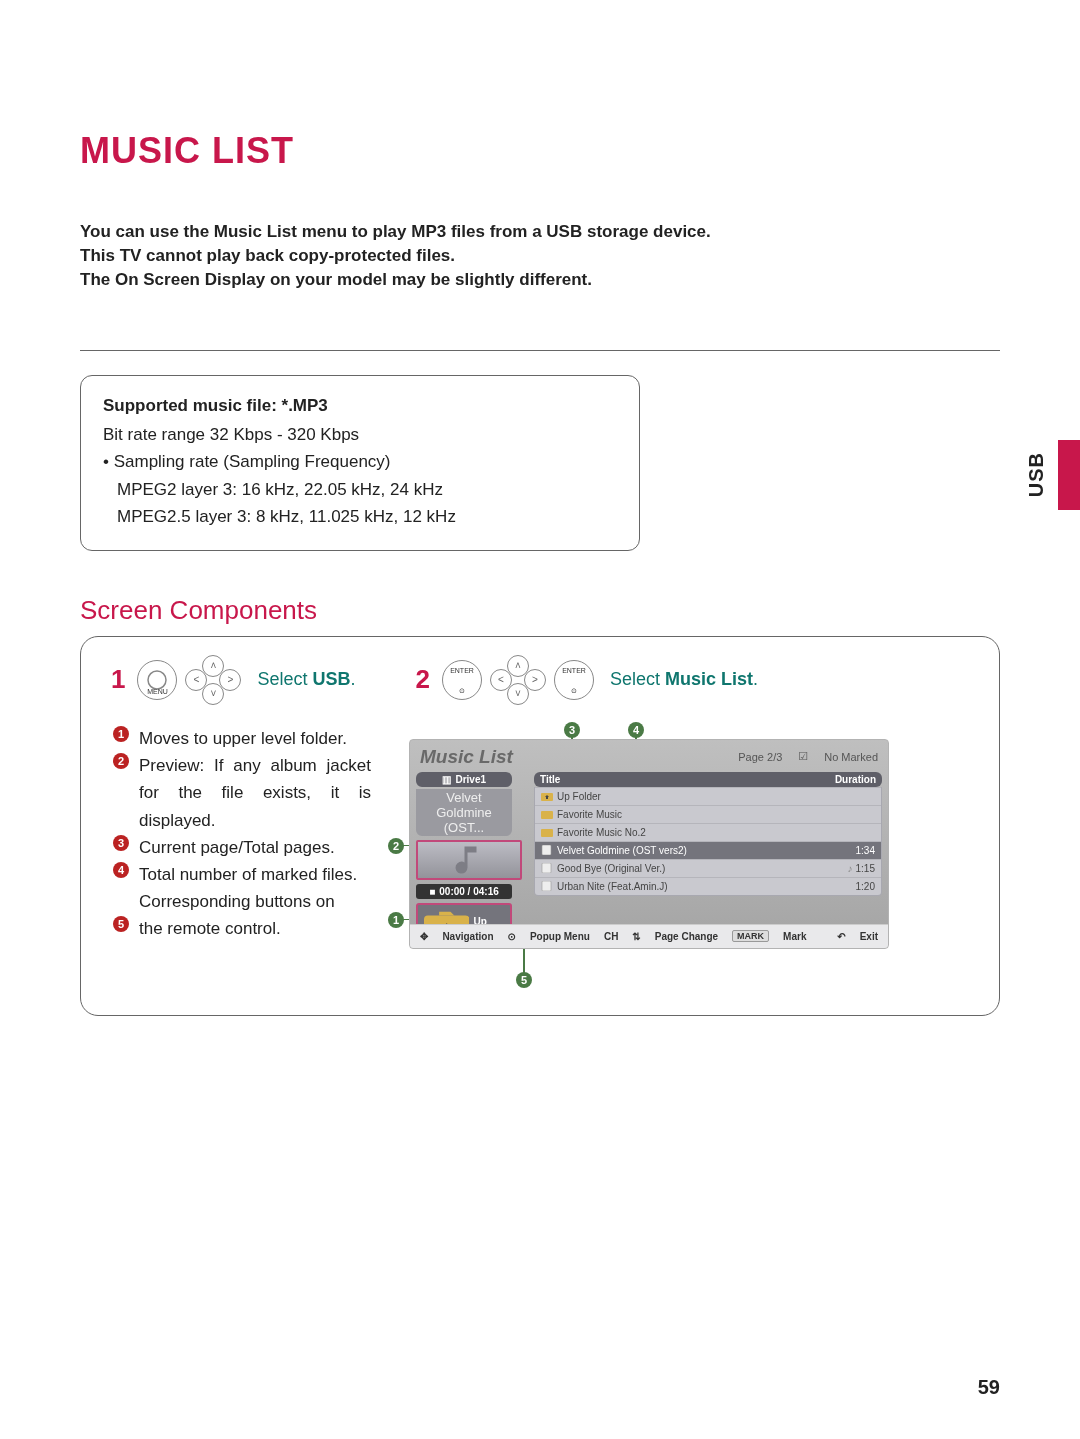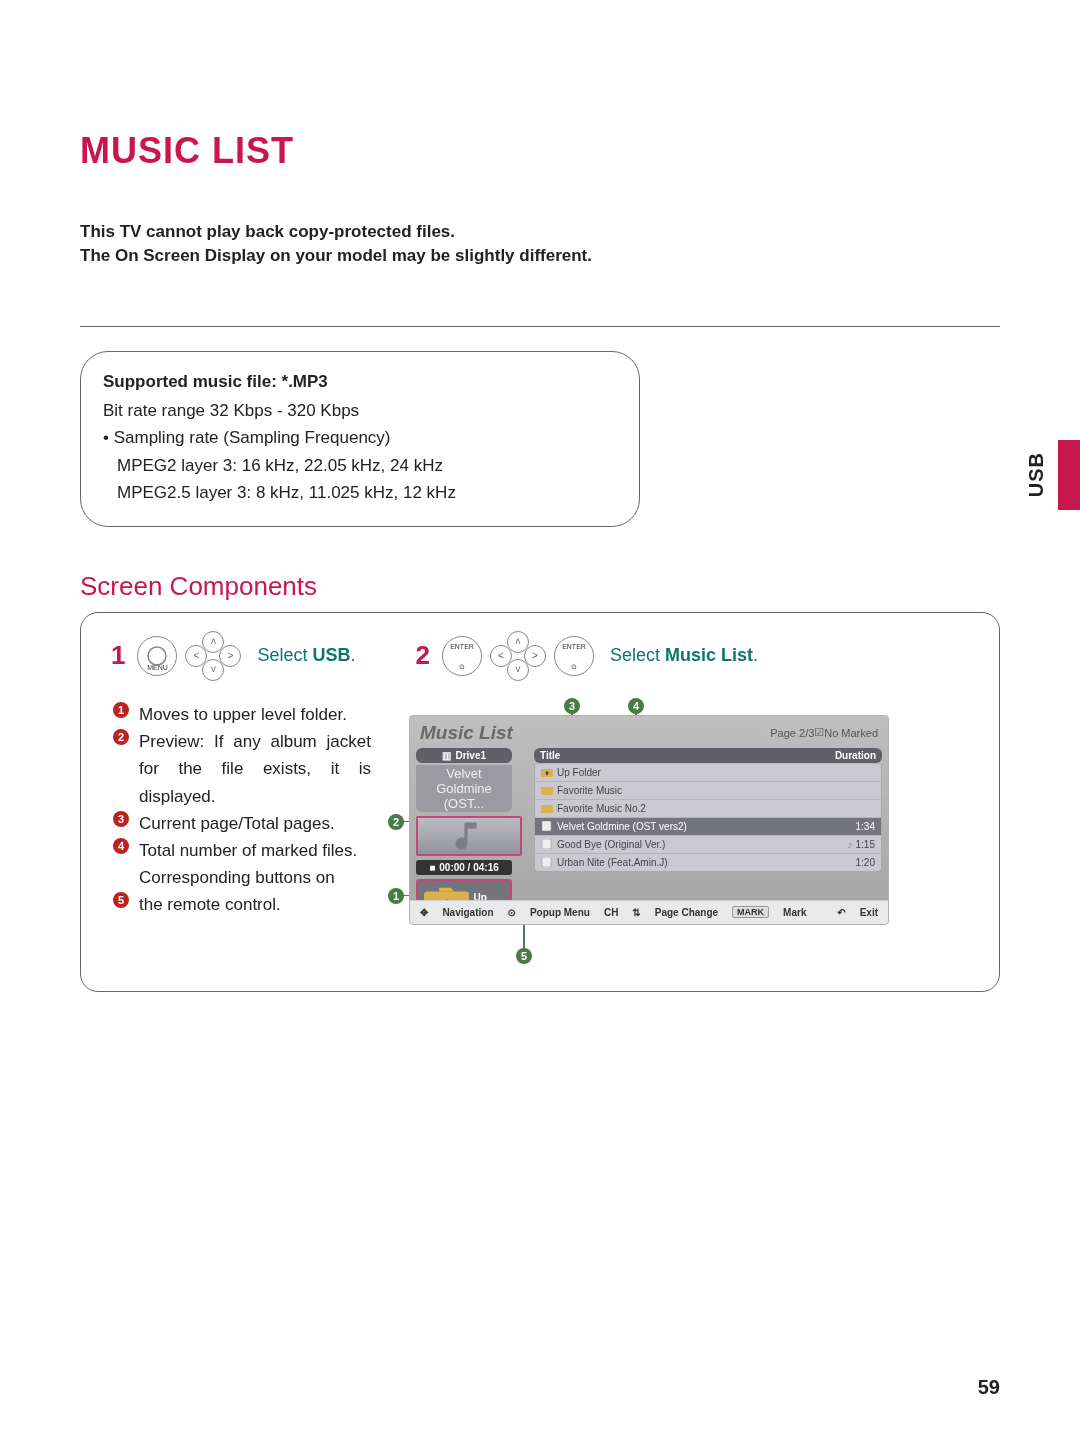--- a/index.html
+++ b/index.html
@@ -28,21 +28,21 @@
     font-size: 17px;
     font-weight: 600;
     color: #222;
   }
   .divider {
     border-top: 1px solid #666;
     margin: 60px 0 24px 0;
   }
   .spec-box {
     border: 1px solid #666;
-    border-radius: 28px;
+    border-radius: 12px;
     padding: 16px 22px 20px 22px;
     width: 560px;
     font-size: 17px;
     color: #222;
     line-height: 1.6;
   }
   .spec-box .spec-title {
     font-weight: 700;
     margin-bottom: 2px;
   }
@@ -157,21 +157,21 @@
     font-size: 11px;
     margin-top: 14px;
     margin-left: 18px;
   }
   .osd-header {
     display: flex; align-items: center; justify-content: space-between;
     padding: 6px 10px 4px 10px;
     color: #444;
   }
   .osd-title { font-size: 19px; color: #696969; font-weight: 700; font-style: italic; }
-  .osd-subinfo { font-size: 11px; color: #555; display:flex; align-items:center; gap:0; }
+  .osd-subinfo { font-size: 11px; color: #555; display:flex; align-items:center; gap:16px; }
   .osd-body { display: flex; height: 138px; }
   .osd-left {
     width: 120px;
     padding: 0 6px;
     display:flex; flex-direction:column;
   }
   .osd-drive {
     background: #5f5f68;
     color: #fff;
     font-size: 10px;
@@ -253,20 +253,21 @@
     font-size:20px; font-weight:700; color:#222;
   }
 </style>
 </head>
 <body>
 
 <div class="page">
   <div class="title">MUSIC LIST</div>
 
   <div class="intro">
+    <p>You can use the Music List menu to play MP3 files from a USB storage device.</p>
     <p>This TV cannot play back copy-protected files.</p>
     <p>The On Screen Display on your model may be slightly different.</p>
   </div>
 
   <div class="divider"></div>
 
   <div class="spec-box">
     <div class="spec-title">Supported music file: *.MP3</div>
     <div class="spec-line">Bit rate range 32 Kbps - 320 Kbps</div>
     <div class="spec-line">• Sampling rate (Sampling Frequency)</div>

